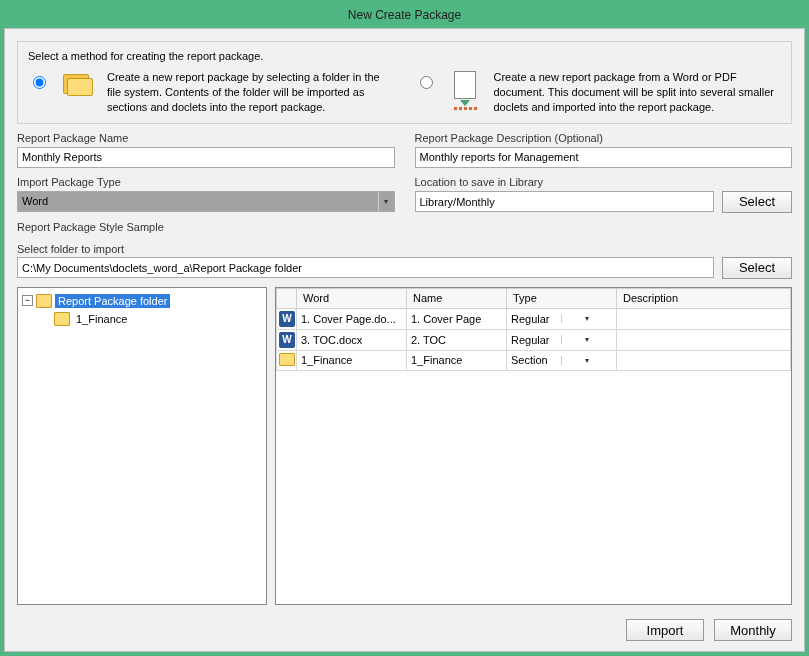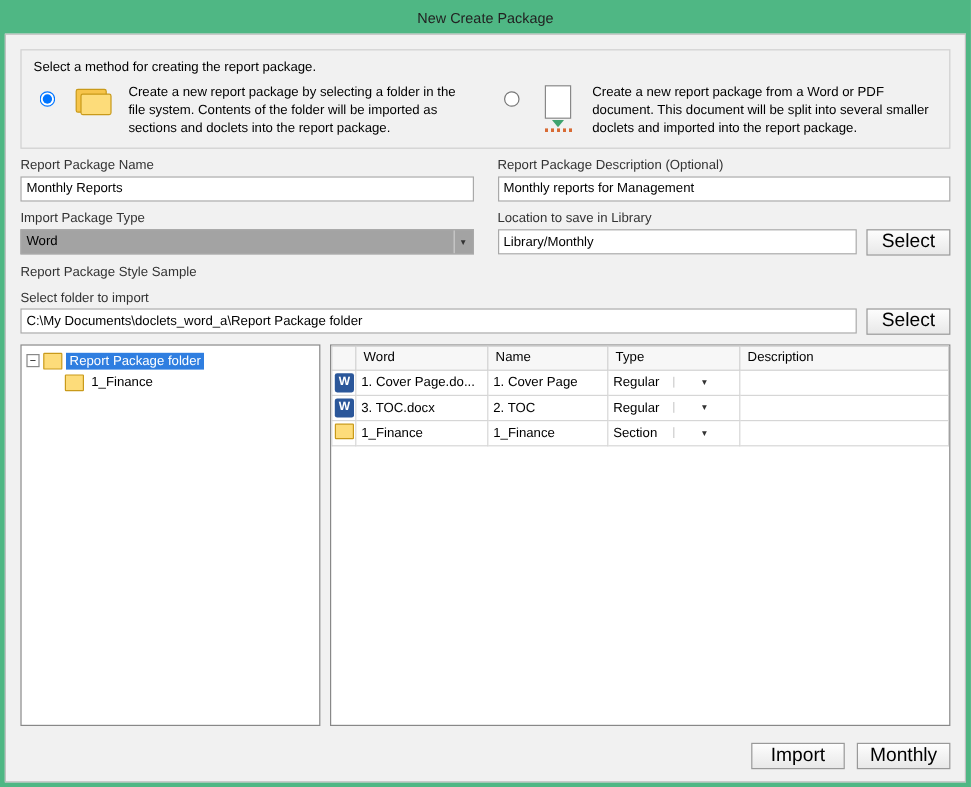--- a/index.html
+++ b/index.html
@@ -116,21 +116,21 @@
     display: flex; align-items: center; justify-content: center;
     font-size: 8px; color: #333; cursor: pointer;
   }
   .btn {
     height: 22px;
     min-width: 70px;
     padding: 0 10px;
     border: 1px solid #999;
     background: linear-gradient(#fdfdfd,#e8e8e8);
     font-family: inherit;
-    font-size: 16px;
+    font-size: 13px;
     cursor: pointer;
   }
   .btn:disabled {
     color: #a0a0a0;
     cursor: default;
     background: linear-gradient(#f7f7f7,#eee);
   }
   .inline-row {
     display: flex;
     gap: 8px;

